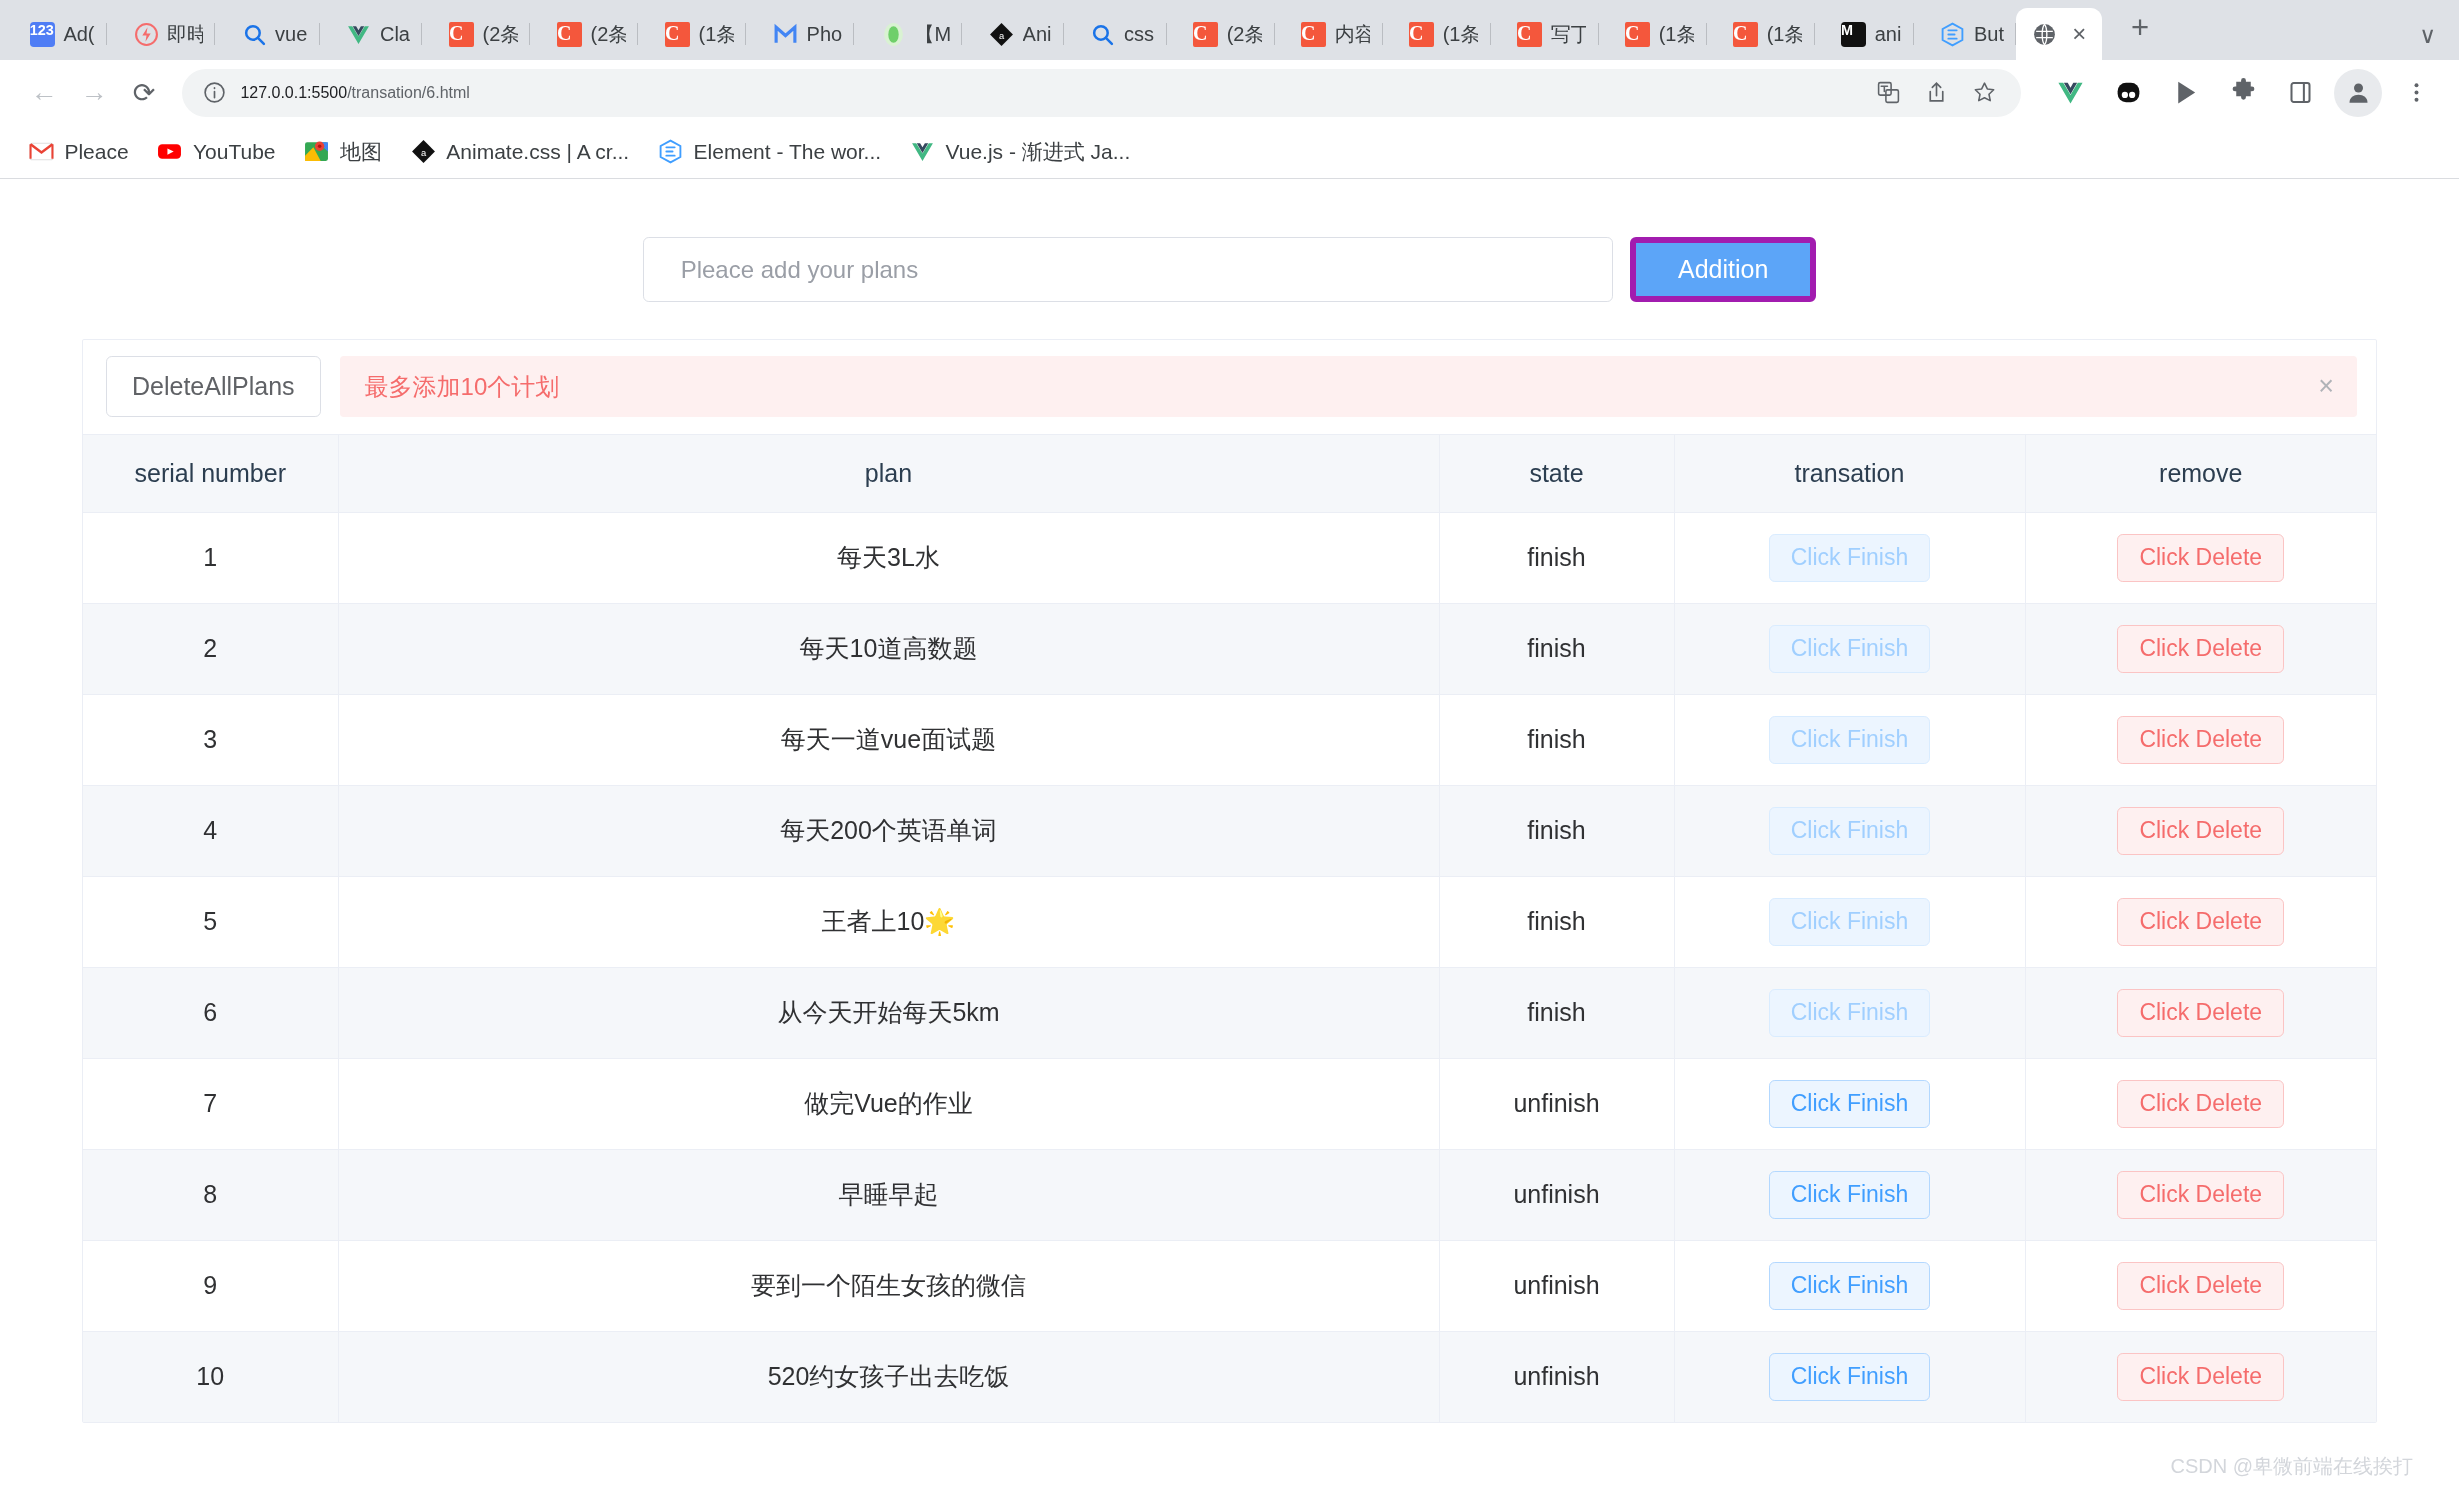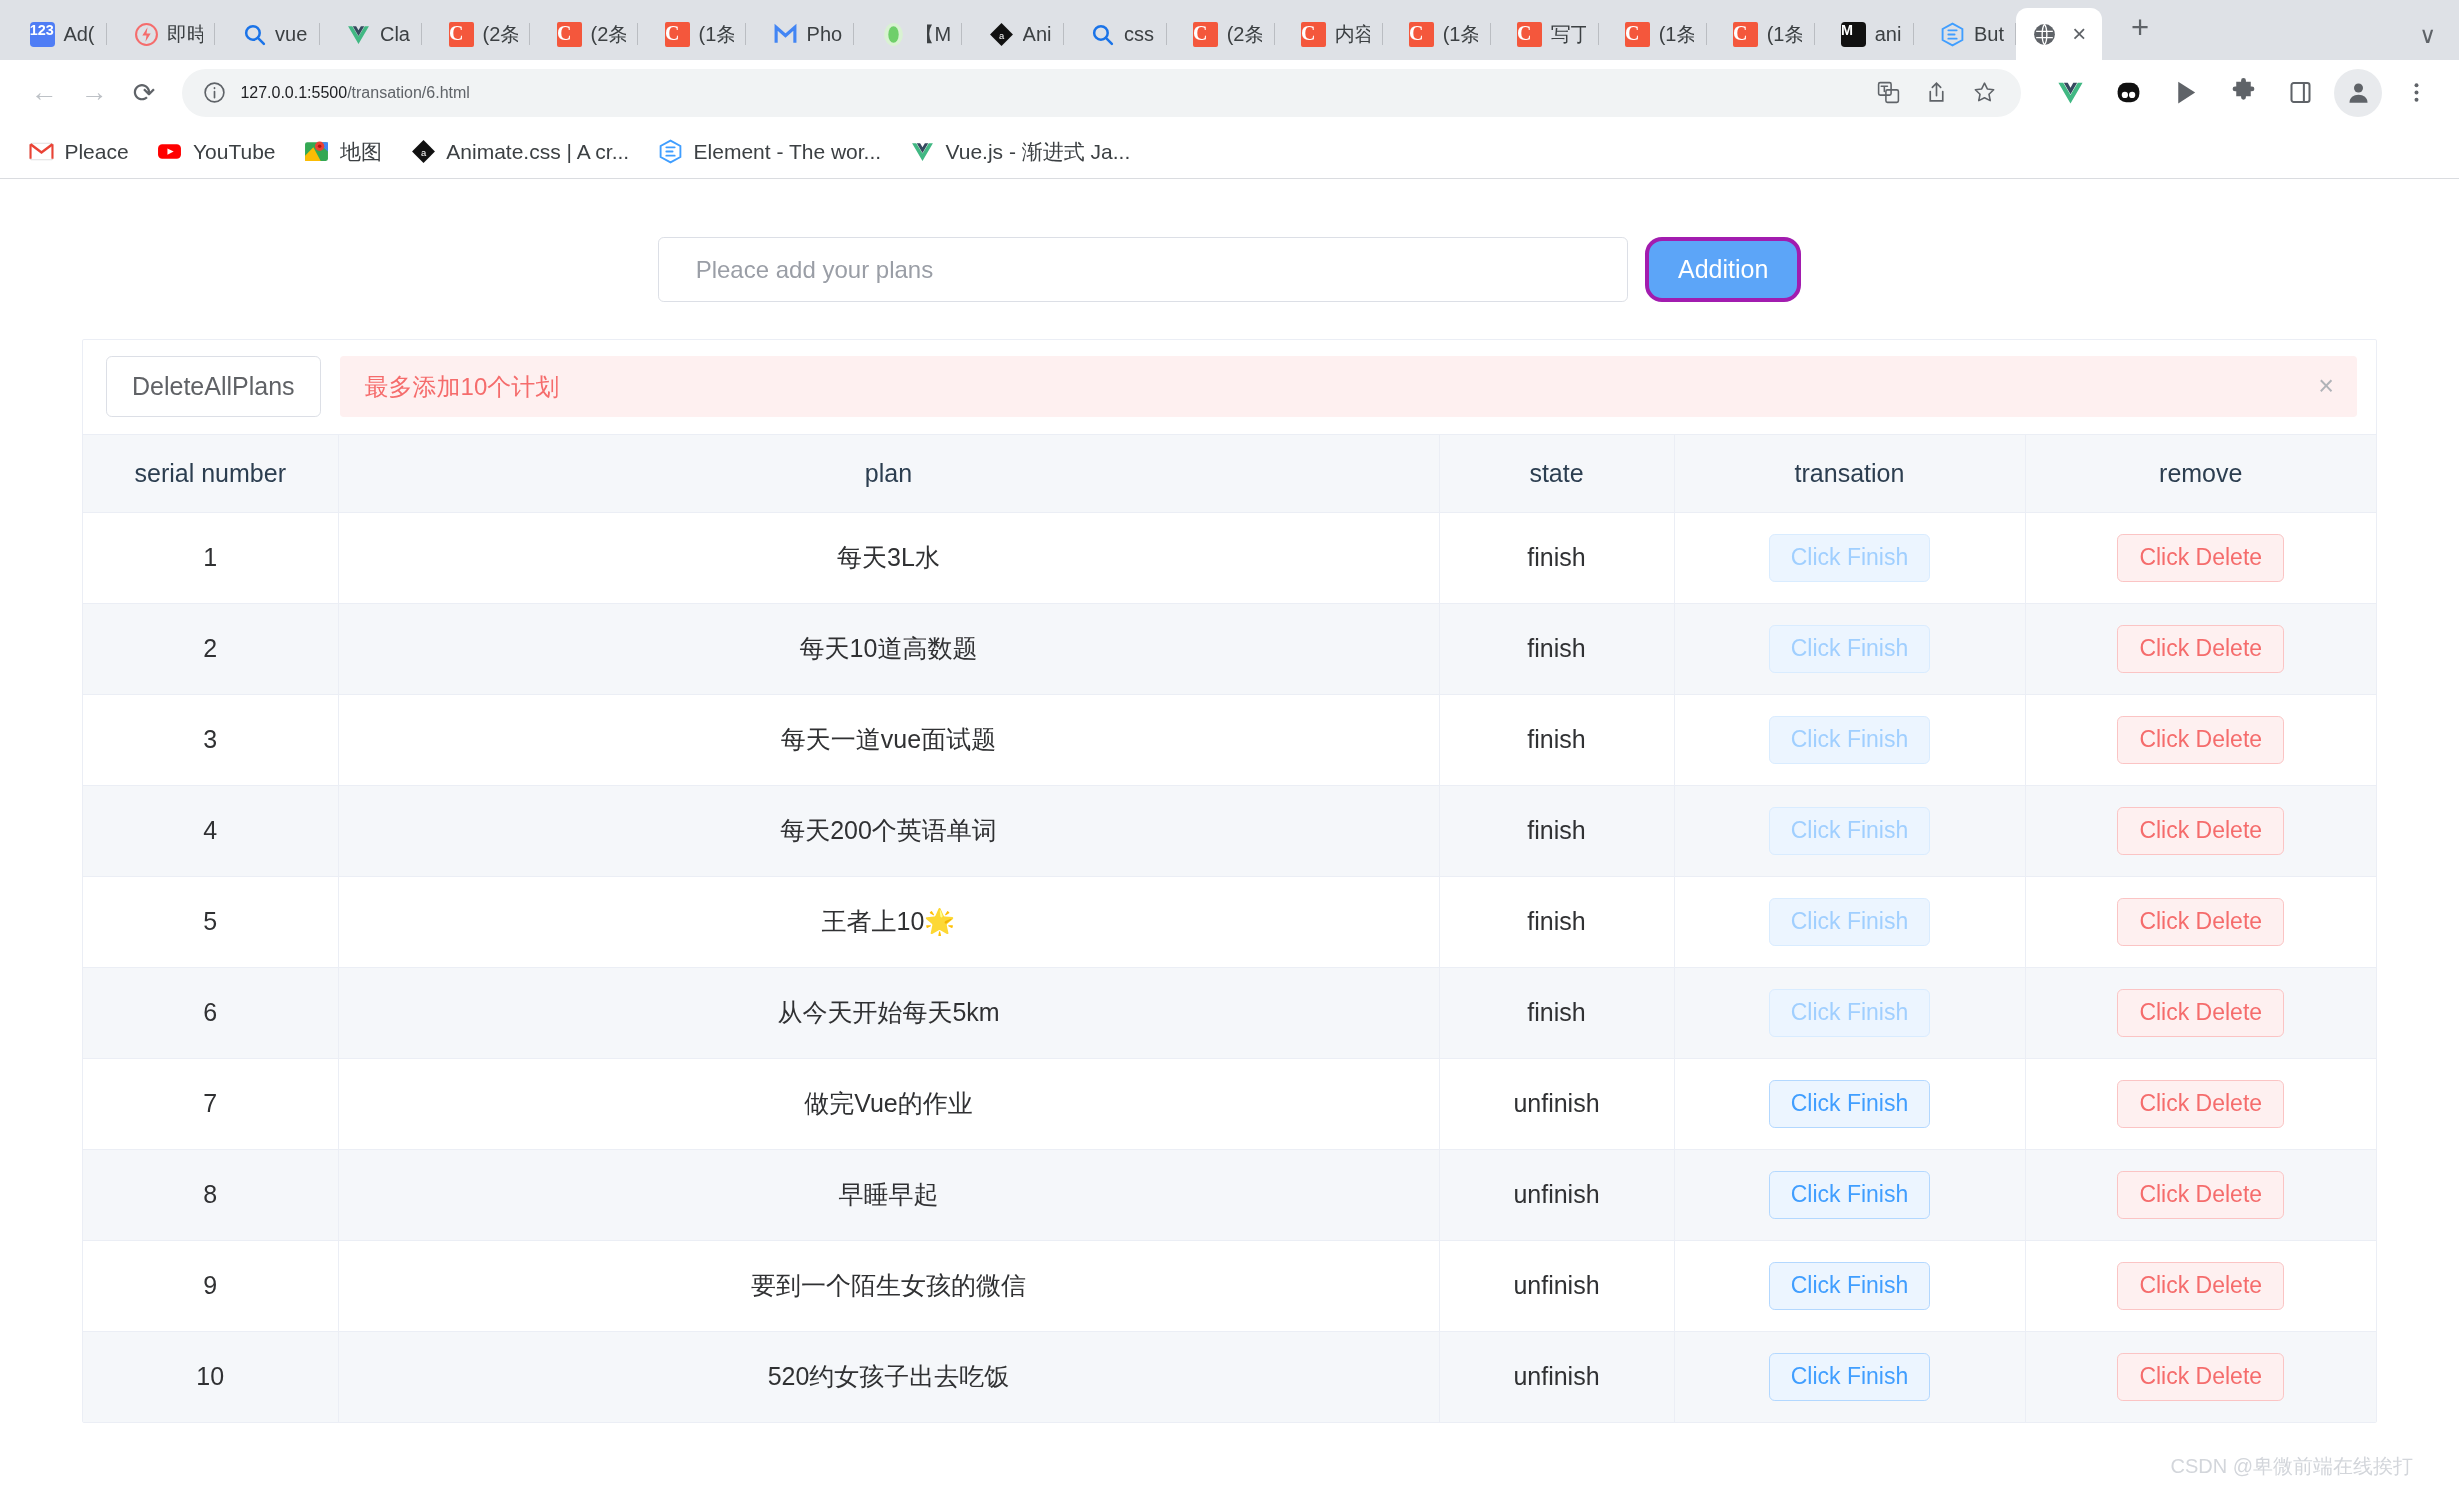--- a/index.html
+++ b/index.html
@@ -81,22 +81,22 @@
 
   .addbar { display:flex; justify-content:center; align-items:center;
             padding-top:58px; gap:17.3px; }
   .plan-input {
     width:970px; height:65px; border:1px solid #dcdfe6; border-radius:5.8px;
     font-size:24px; color:#606266; padding:0 37px;
     font-family:"Liberation Sans","DejaVu Sans",sans-serif; outline:none; background:#fff;
   }
   .plan-input::placeholder { color:#9a9ea6; }
   .add-btn {
-    height:65px; padding:0 29px; background:#5cа; background:#5ca2f7;
-    background:#5ca5f8; color:#fff; border:4px solid #a21caf; border-radius:17px;
+    height:65px; padding:0 42px; background:#5cа; background:#5ca2f7;
+    background:#5ca5f8; color:#fff; border:6px solid #a21caf; border-radius:6px;
     font-size:25px; cursor:pointer;
     font-family:"Liberation Sans","DejaVu Sans",sans-serif;
   }
 
   .panel { margin:37px 82px 0 82px; border:1px solid #ebeef5; border-radius:1.9px; }
 
   .toprow { display:flex; align-items:stretch; border-bottom:1px solid #ebeef5; }
   .del-all-wrap { padding:16.3px 19px 16.3px 23px; flex:0 0 auto; }
   .del-all {
     height:61px; padding:0 25px; background:#fff; border:1px solid #dcdfe6;

